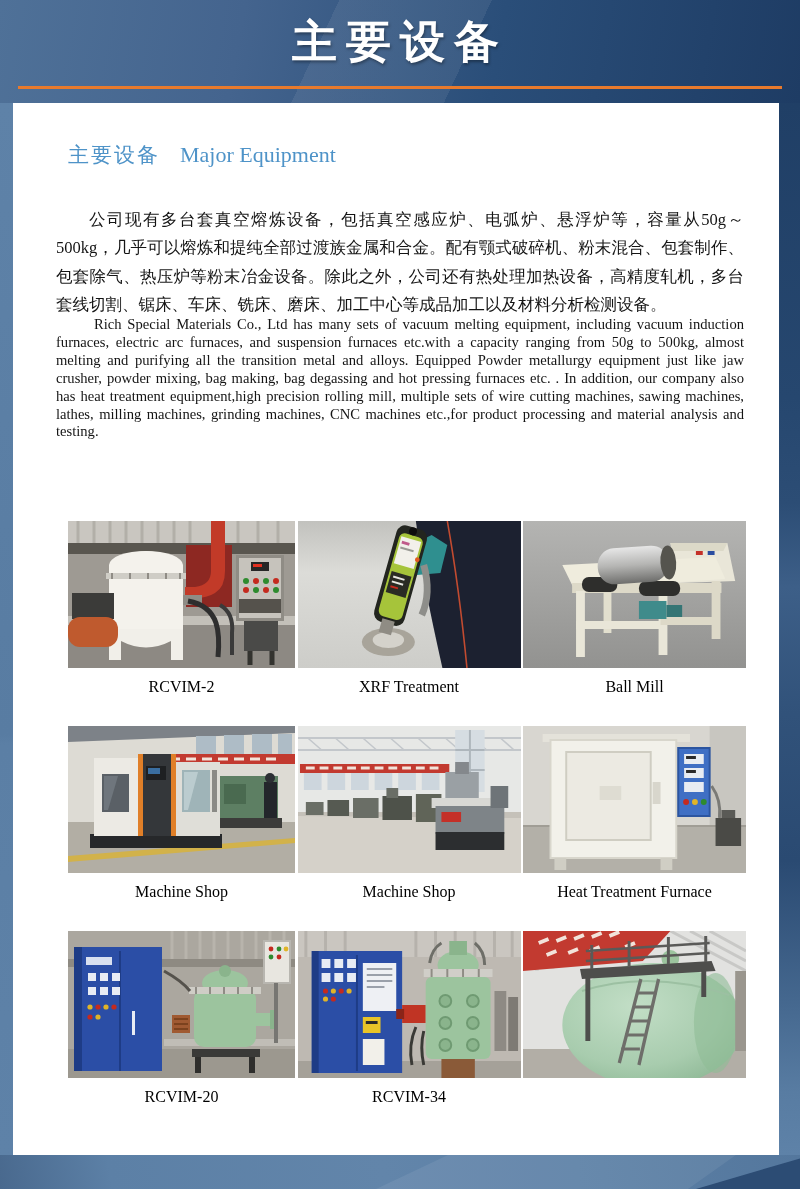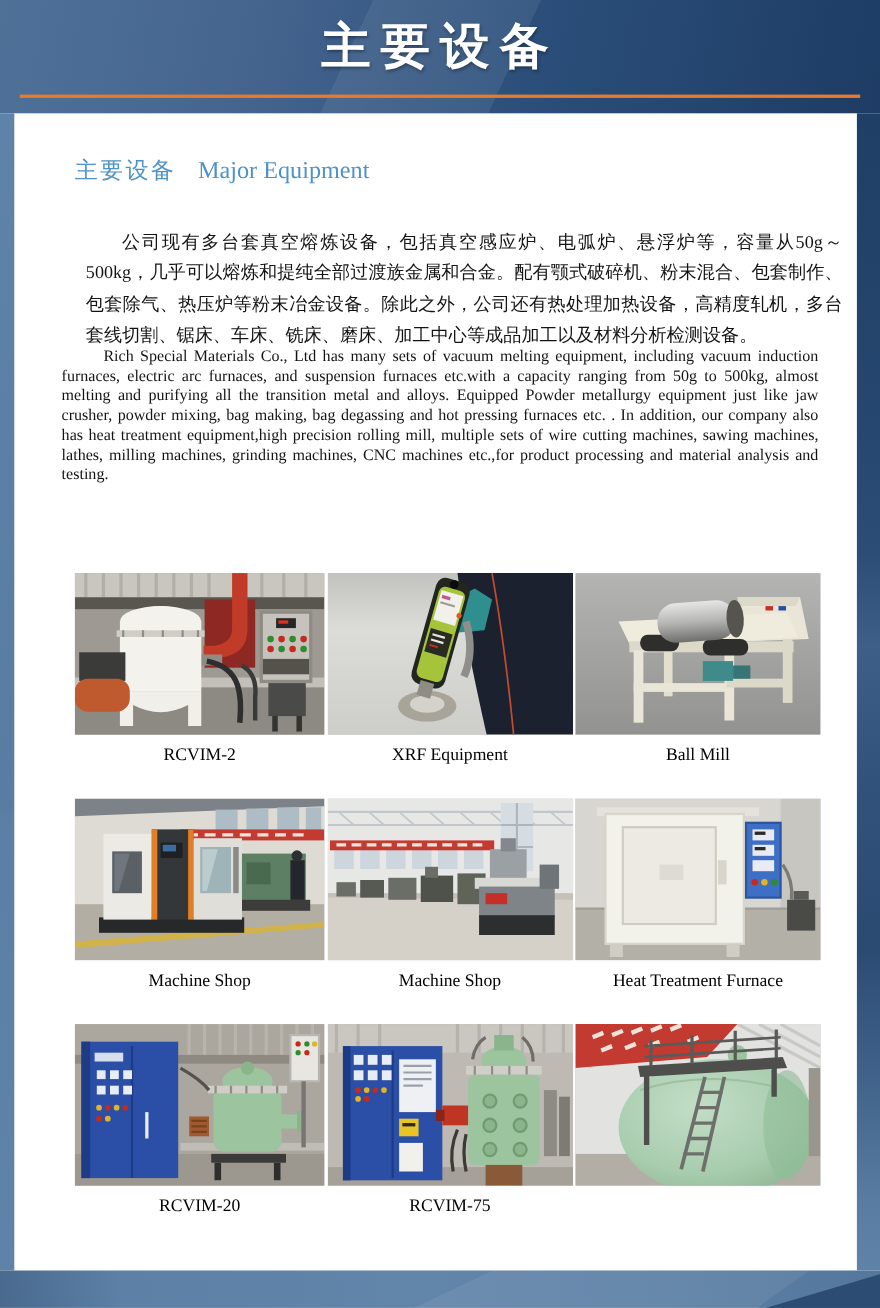--- a/index.html
+++ b/index.html
@@ -46,21 +46,21 @@
     content:"";position:absolute;inset:0;background:#2c4c74;
     clip-path:polygon(87% 100%,100% 10%,100% 100%);
   }
   
   .section-title{position:absolute;top:141px;left:68px;color:#4e93c8;white-space:nowrap;}
   .st-zh{font-size:21px;letter-spacing:2px;}
   .st-en{font-size:22px;margin-left:16px;}
   .para-zh{
     position:absolute;top:189px;left:56px;width:688px;
     font-size:16.5px;line-height:28.6px;color:#141414;
-    text-align:justify;text-indent:33px;margin-left:22px;
+    text-align:justify;text-indent:33px;
   }
   .para-en{
     position:absolute;top:296px;left:56px;width:688px;
     font-size:14.6px;line-height:17.9px;color:#141414;
     text-align:justify;text-indent:38px;margin-top:20px;
   }
   
   .gallery{
     position:absolute;top:521px;left:68px;width:678px;
     display:grid;grid-template-columns:227px 223px 223px;
@@ -165,21 +165,21 @@
           <rect x="90" y="52" width="21" height="22" fill="#2a2c24"></rect>
           <rect x="93" y="56" width="12" height="2" fill="#e8e8e2"></rect>
           <rect x="93" y="61" width="12" height="2" fill="#e8e8e2"></rect>
           <rect x="93" y="66" width="8" height="2" fill="#c42a1e"></rect>
           <circle cx="100" cy="8" r="4" fill="#0c0c0c"></circle>
           <circle cx="112" cy="34" r="2.4" fill="#e05a20"></circle>
           <rect x="94" y="100" width="13" height="14" fill="#8f8c84"></rect>
         </g>
       </svg>
     </div>
-    <figcaption class="caption">XRF Equipment</figcaption>
+    <figcaption class="caption">XRF Treatment</figcaption>
   </figure>
 
   <figure class="item">
     <div class="photo">
       <svg viewBox="0 0 227 147" preserveAspectRatio="none">
         <defs>
           <linearGradient id="bmf" x1="0" y1="0" x2="0" y2="1">
             <stop offset="0" stop-color="#b4b4b2"></stop>
               <stop offset="1" stop-color="#929290"></stop>
           </linearGradient>
@@ -407,21 +407,21 @@
         <circle cx="150" cy="70" r="6" fill="#8ab48c" stroke="#6f9a72" stroke-width="2"></circle>
         <circle cx="178" cy="70" r="6" fill="#8ab48c" stroke="#6f9a72" stroke-width="2"></circle>
         <circle cx="150" cy="92" r="6" fill="#8ab48c" stroke="#6f9a72" stroke-width="2"></circle>
         <circle cx="178" cy="92" r="6" fill="#8ab48c" stroke="#6f9a72" stroke-width="2"></circle>
         <circle cx="150" cy="114" r="6" fill="#8ab48c" stroke="#6f9a72" stroke-width="2"></circle>
         <circle cx="178" cy="114" r="6" fill="#8ab48c" stroke="#6f9a72" stroke-width="2"></circle>
         <rect x="146" y="128" width="34" height="19" fill="#8a5a38"></rect>
         <path d="M120 96 q-8 18 -4 38 M128 100 q-4 16 0 34" stroke="#3a3a36" stroke-width="3" fill="none"></path>
       </svg>
     </div>
-    <figcaption class="caption">RCVIM-75</figcaption>
+    <figcaption class="caption">RCVIM-34</figcaption>
   </figure>
 
   <figure class="item">
     <div class="photo">
       <svg viewBox="0 0 227 147" preserveAspectRatio="none">
         <defs>
           <radialGradient id="tk" cx="0.4" cy="0.35" r="0.8">
             <stop offset="0" stop-color="#c2dec6"></stop>
               <stop offset="0.6" stop-color="#a8ccae"></stop>
               <stop offset="1" stop-color="#86b28e"></stop>

